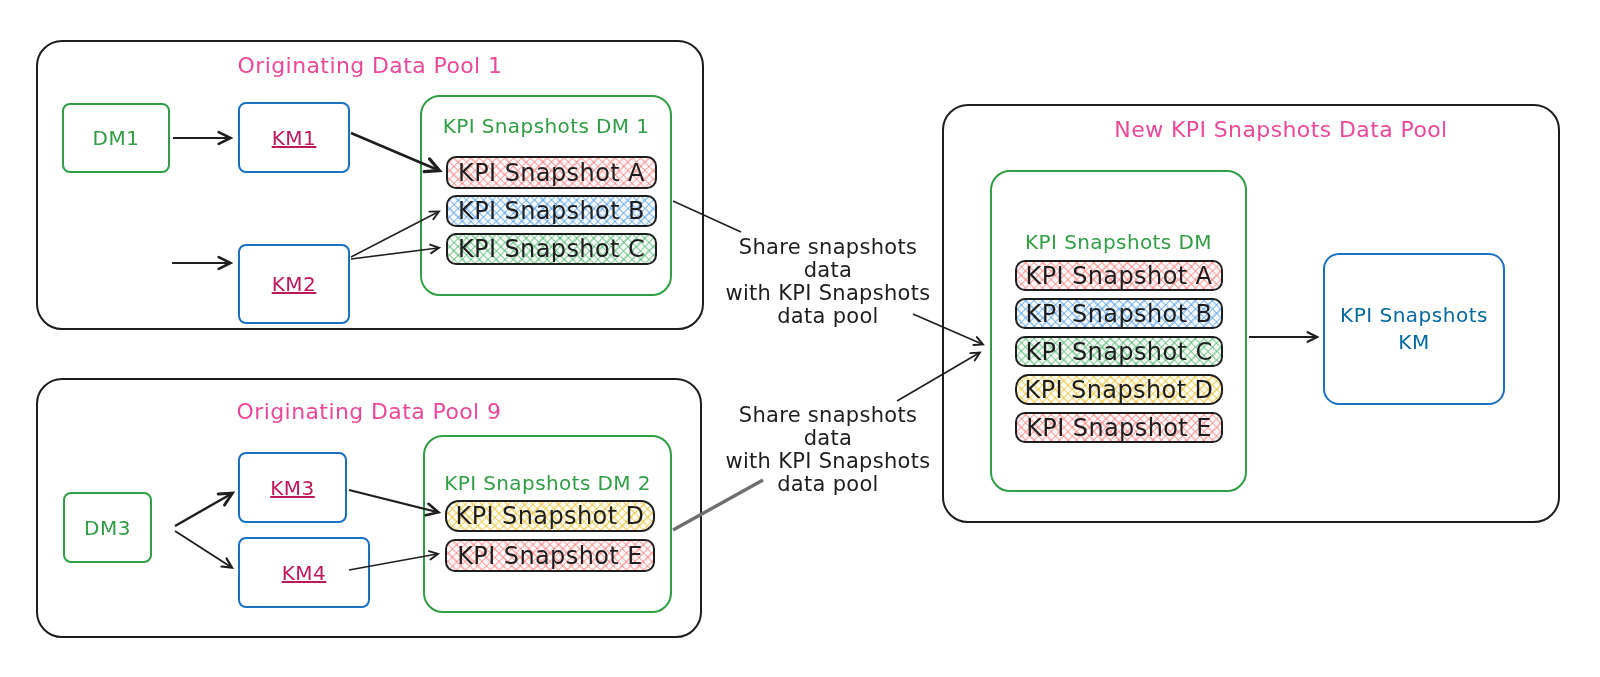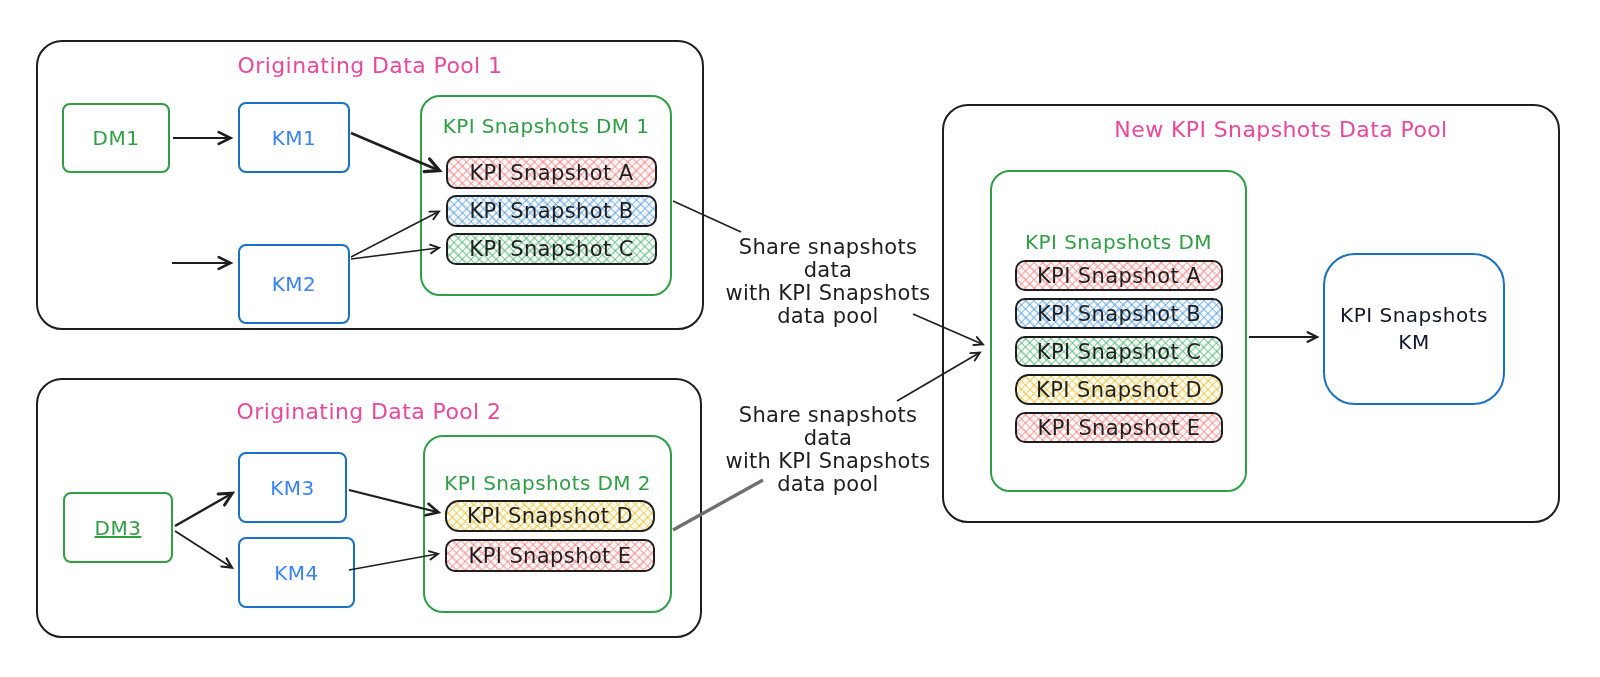--- a/index.html
+++ b/index.html
@@ -15,34 +15,34 @@
   .pool-title{
     text-align:center;font-size:22px;letter-spacing:.4px;color:#ec4899;white-space:nowrap;
   }
   
   .node{
     display:flex;align-items:center;justify-content:center;
     font-size:20px;letter-spacing:.5px;background:#fff;
     border-radius:8px;border:2.2px solid;
   }
   .node.green{border-color:#2f9e44;color:#2f9e44;}
-  .node.blue{border-color:#1971c2;color:#3b82f6;}
+  .node.blue{border-color:#1971c2;color:#be185d;text-decoration:underline;}
   
   .container-green{
     border:2.2px solid #2f9e44;border-radius:20px;background:#fff;
   }
   .container-title{
     position:absolute;left:0;right:0;text-align:center;
     font-size:20px;letter-spacing:.4px;color:#2f9e44;white-space:nowrap;
   }
   
   .pill{
     display:flex;align-items:center;justify-content:center;
     border:2px solid #1e1e1e;border-radius:10px;
-    font-size:21px;letter-spacing:.4px;color:#1e1e1e;white-space:nowrap;
+    font-size:24px;letter-spacing:.4px;color:#1e1e1e;white-space:nowrap;
   }
   .hatch-red{
     background-color:#fff7f7;
     background-image:
       repeating-linear-gradient(45deg, rgba(250,110,110,.42) 0 1.6px, transparent 1.6px 6px),
       repeating-linear-gradient(-45deg, rgba(250,110,110,.42) 0 1.6px, transparent 1.6px 6px);
   }
   .hatch-blue{
     background-color:#f3f9ff;
     background-image:
@@ -58,21 +58,21 @@
   .hatch-yellow{
     background-color:#fffdf0;
     background-image:
       repeating-linear-gradient(45deg, rgba(235,185,40,.45) 0 1.6px, transparent 1.6px 6px),
       repeating-linear-gradient(-45deg, rgba(235,185,40,.45) 0 1.6px, transparent 1.6px 6px);
     border-radius: 14px;
   }
   
   .km-big{
     display:flex;flex-direction:column;align-items:center;justify-content:center;
-    border:2.4px solid #1971c2;border-radius:32px;color:#0f172a;
+    border:2.4px solid #1971c2;border-radius:16px;color:#0369a1;
     font-size:20px;letter-spacing:.5px;line-height:1.35;background:#fff;text-align:center;
   }
   
   .share-note{
     text-align:center;font-size:21px;letter-spacing:.3px;line-height:23px;
     color:#1e1e1e;z-index:10;
   }
   #arrow-layer{position:absolute;left:0;top:0;z-index:5;pointer-events:none;}
 </style>
 </head>
@@ -88,25 +88,25 @@
   <div class="abs node blue" style="left:238px;top:244px;width:112px;height:80px;text-align:right;">KM2</div>
 
   <div class="abs container-green" style="left:420px;top:95px;width:252px;height:201px;">
     <div class="container-title" style="top:17px;">KPI Snapshots DM 1</div>
   </div>
   <div class="abs pill hatch-red" style="left:446px;top:156px;width:211px;height:33px;">KPI Snapshot A</div>
   <div class="abs pill hatch-blue" style="left:446px;top:195px;width:211px;height:32px;">KPI Snapshot B</div>
   <div class="abs pill hatch-green" style="left:446px;top:233px;width:211px;height:32px;">KPI Snapshot C</div>
 
   <div class="abs pool" style="left:36px;top:378px;width:666px;height:260px;"></div>
-  <div class="abs pool-title" style="left:36px;top:399px;width:666px;">Originating Data Pool 2</div>
+  <div class="abs pool-title" style="left:36px;top:399px;width:666px;">Originating Data Pool 9</div>
 
-  <div class="abs node green" style="left:63px;top:492px;width:110px;height:71px;text-decoration:underline;">DM3</div>
+  <div class="abs node green" style="left:63px;top:492px;width:89px;height:71px;">DM3</div>
   <div class="abs node blue" style="left:238px;top:452px;width:109px;height:71px;">KM3</div>
-  <div class="abs node blue" style="left:238px;top:537px;width:117px;height:71px;">KM4</div>
+  <div class="abs node blue" style="left:238px;top:537px;width:132px;height:71px;">KM4</div>
 
   <div class="abs container-green" style="left:423px;top:435px;width:249px;height:178px;">
     <div class="container-title" style="top:2px;margin-top:32px;">KPI Snapshots DM 2</div>
   </div>
   <div class="abs pill hatch-yellow" style="left:445px;top:500px;width:210px;height:32px;">KPI Snapshot D</div>
   <div class="abs pill hatch-red" style="left:445px;top:539px;width:210px;height:33px;">KPI Snapshot E</div>
 
   <div class="abs pool" style="left:942px;top:104px;width:618px;height:419px;"></div>
   <div class="abs pool-title" style="left:972px;top:117px;width:618px;">New KPI Snapshots Data Pool</div>
 

